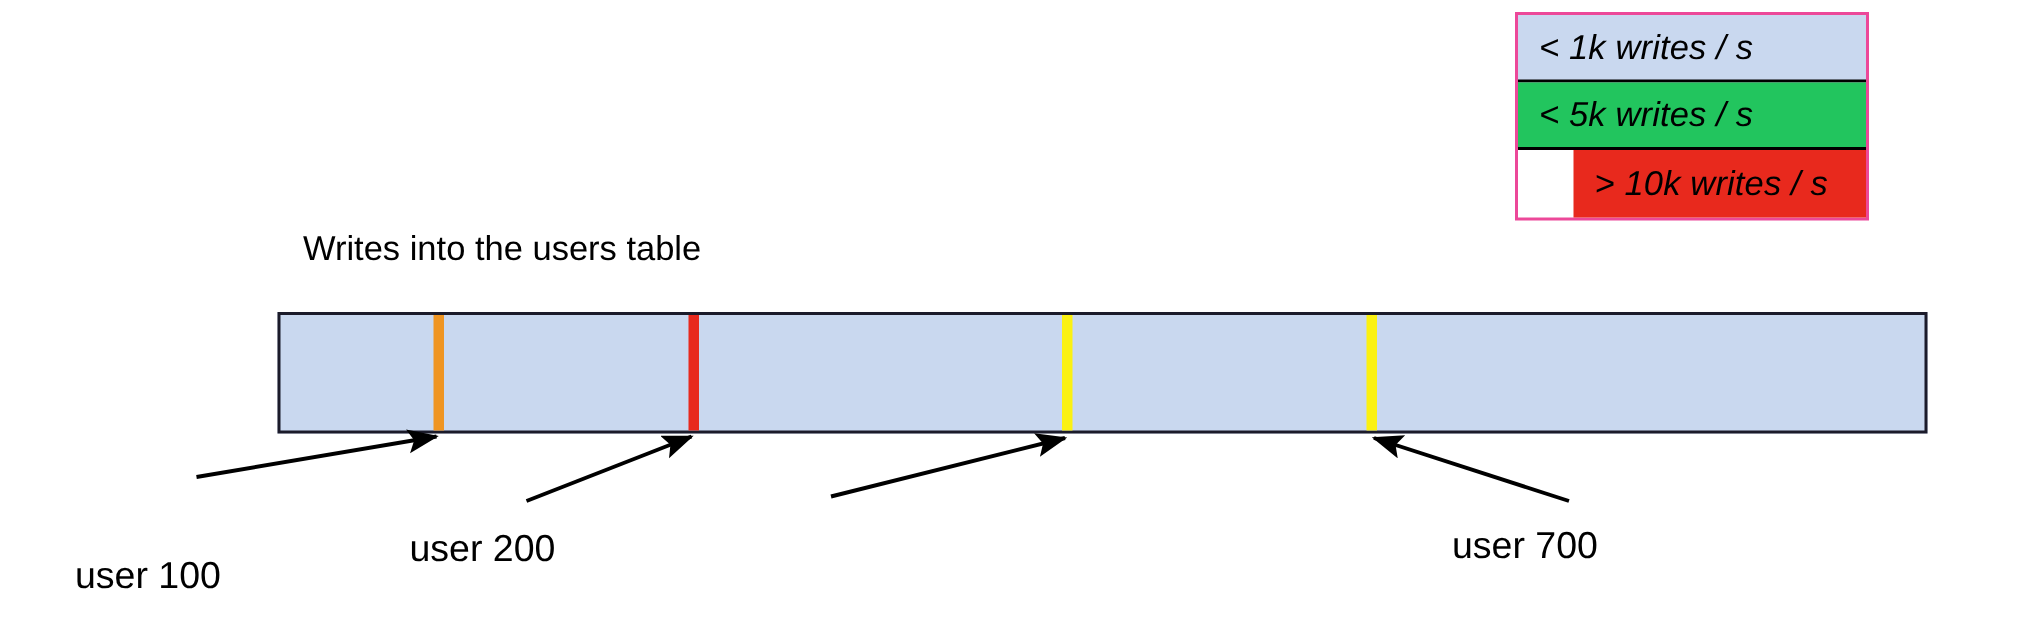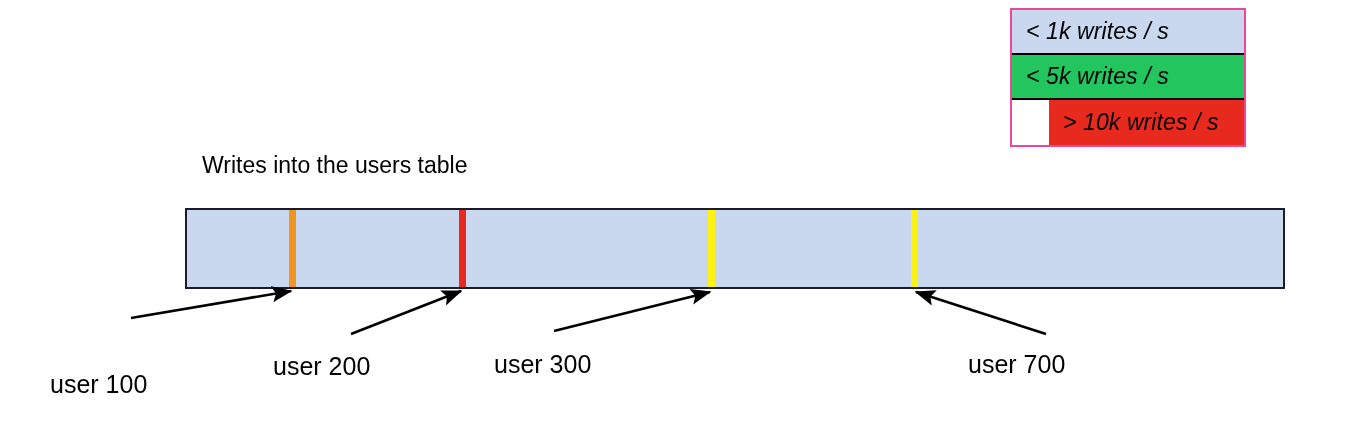--- a/index.html
+++ b/index.html
@@ -130,16 +130,15 @@
       </marker>
     </defs>
     <line stroke="#000000" stroke-width="2.6" marker-end="url(#ah)" x1="131" y1="318" x2="291" y2="291"></line>
     <line stroke="#000000" stroke-width="2.6" marker-end="url(#ah)" x1="351" y1="334" x2="461" y2="291"></line>
     <line stroke="#000000" stroke-width="2.6" marker-end="url(#ah)" x1="554" y1="331" x2="710" y2="292"></line>
     <line stroke="#000000" stroke-width="2.6" marker-end="url(#ah)" x1="1046" y1="334" x2="916" y2="292"></line>
   </svg>
 
   <div class="user-label" style="left: 50px; top: 338px; margin-top: 32px;">user 100</div>
   <div class="user-label" style="left: 273px; top: 352px;">user 200</div>
-  <div class="user-label" style="left: 494px; top: 350px;">user 300</div>
   <div class="user-label" style="left: 968px; top: 350px;">user 700</div>
 
 </div>
 
 </body></html>

